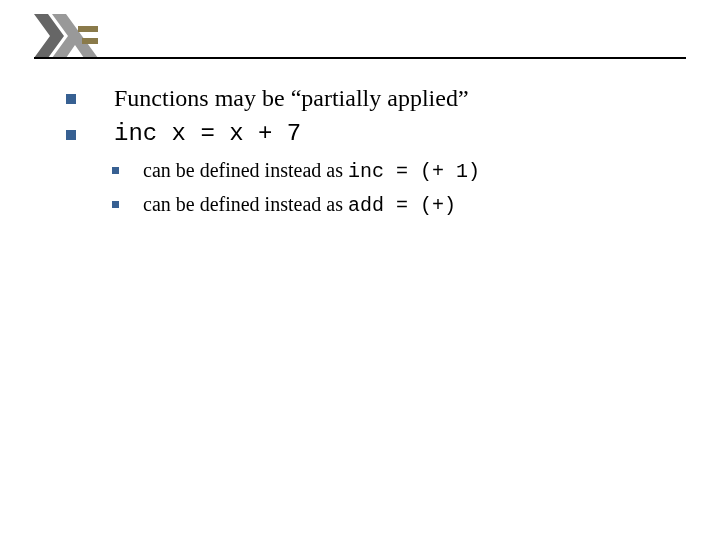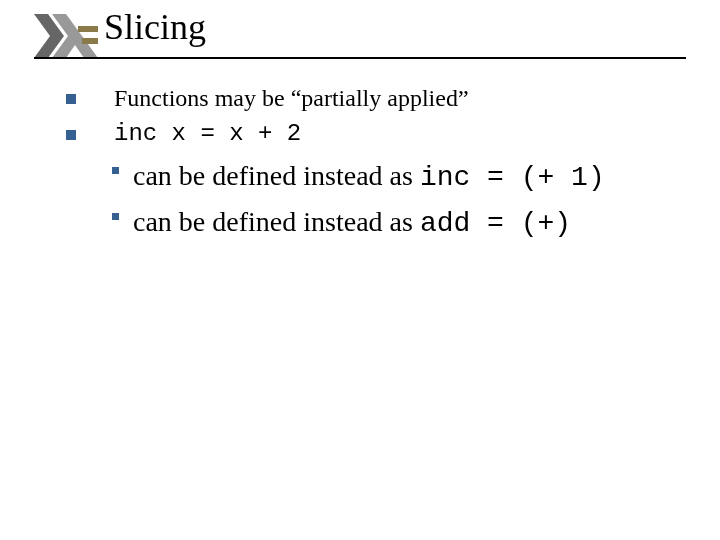--- a/index.html
+++ b/index.html
@@ -51,21 +51,22 @@
   .l1 {
     display: flex;
     align-items: flex-start;
     margin-bottom: 4px;
     gap: 20px;
   }
   .l2 {
     display: flex;
     align-items: flex-start;
     margin: 6px 0 6px 46px;
-    font-size: 28px;
+    font-size: 20px;
+    gap: 10px;
   }
   .bullet1 {
     width: 10px;
     height: 10px;
     background: #376092;
     flex: 0 0 auto;
     margin-top: 12px;
     margin-right: 18px;
   }
   .bullet2 {
@@ -88,33 +89,32 @@
 
   <div class="logo">
     <svg viewBox="0 0 64 44" width="64" height="44">
       <polygon points="0,0 14,0 30,22 14,44 0,44 16,22" fill="#666666"></polygon>
       <polygon points="18,0 32,0 64,44 50,44 41,31 32,44 18,44 34,22" fill="#999999"></polygon>
       <rect x="44" y="12" width="20" height="6" fill="#8a7a4a"></rect>
       <rect x="48" y="24" width="16" height="6" fill="#8a7a4a"></rect>
     </svg>
   </div>
 
-  <div class="title">Slicing</div>
   <div class="title-underline"></div>
 
   <div class="body">
 
     <div class="l1">
       <div class="bullet1"></div>
       <div class="txt">Functions may be “partially applied”</div>
     </div>
 
     <div class="l1">
       <div class="bullet1"></div>
-      <div class="txt mono">inc x = x + 2</div>
+      <div class="txt mono">inc x = x + 7</div>
     </div>
 
     <div class="l2">
       <div class="bullet2"></div>
       <div class="txt">
         <span>can be defined instead as  </span><span class="mono">inc = (+ 1)</span>
       </div>
     </div>
 
 

